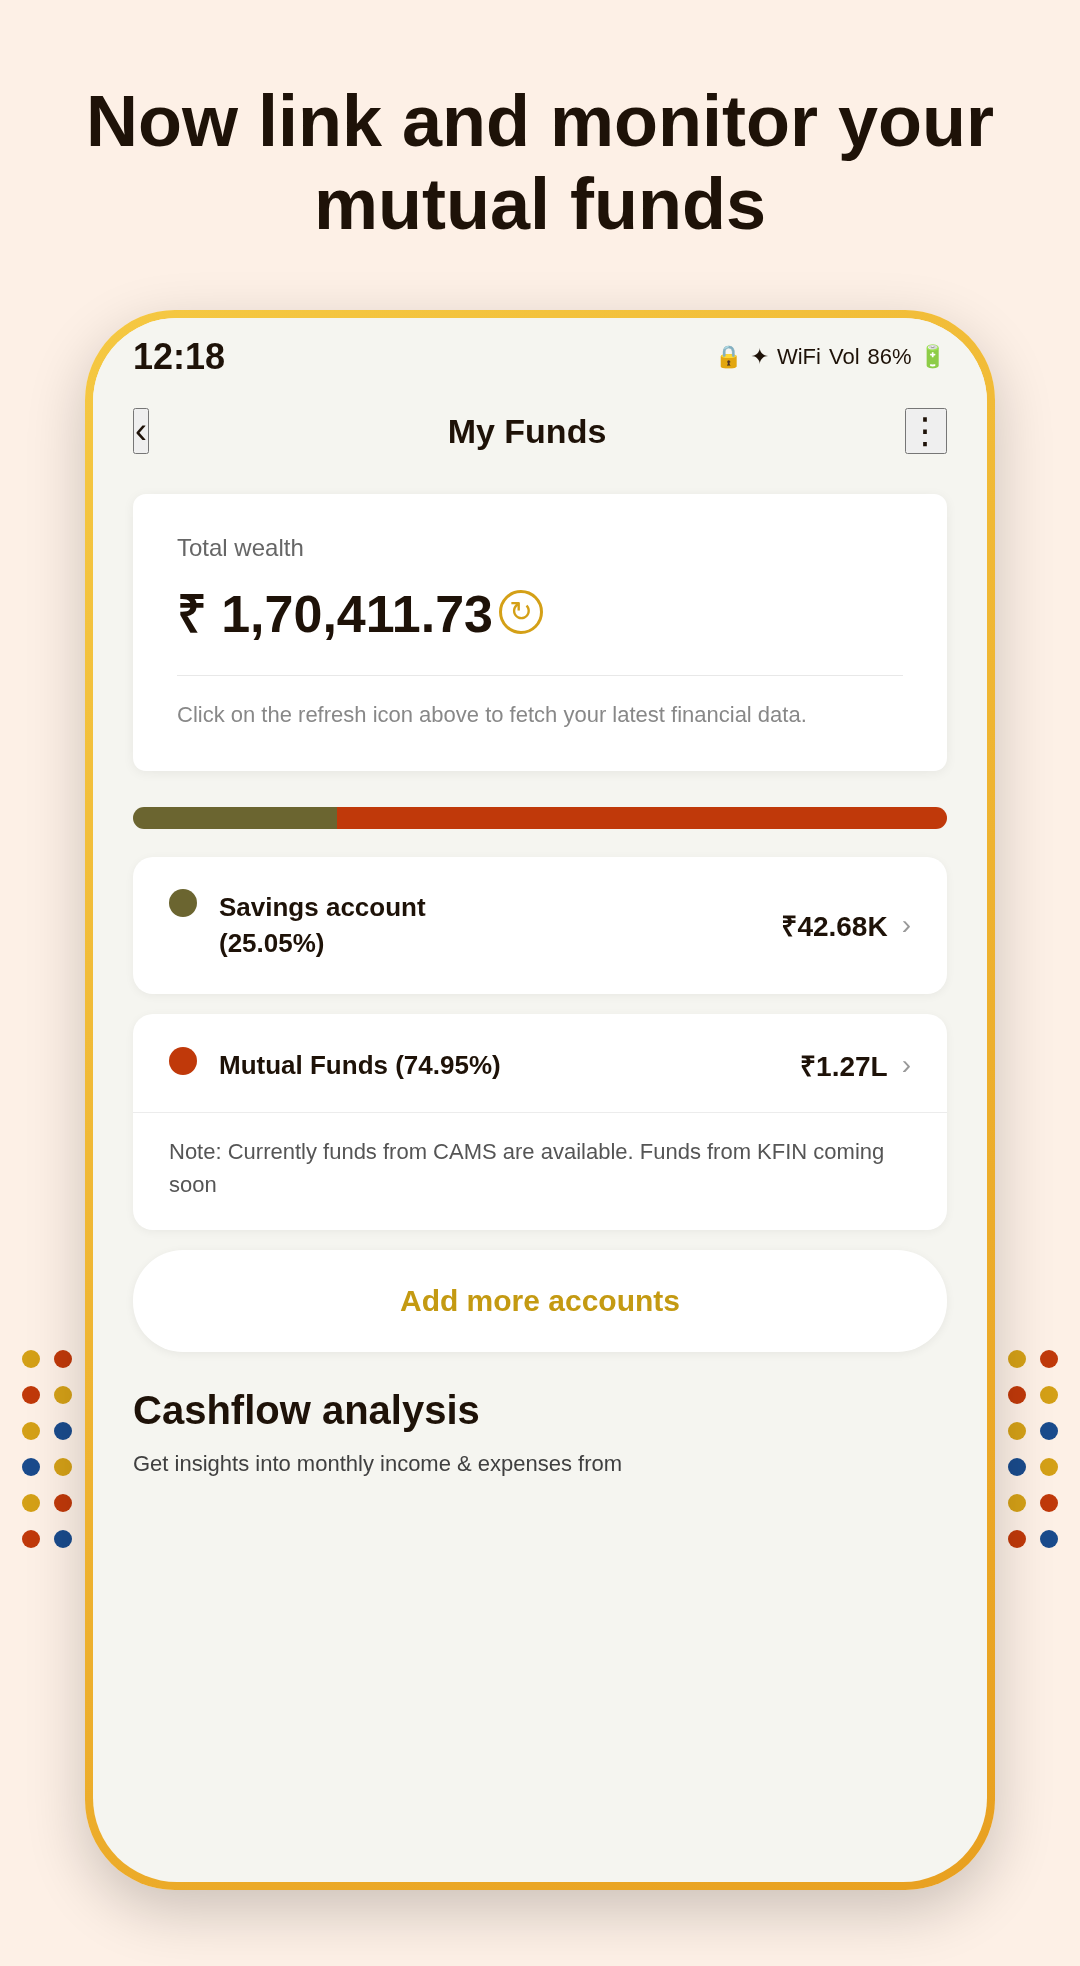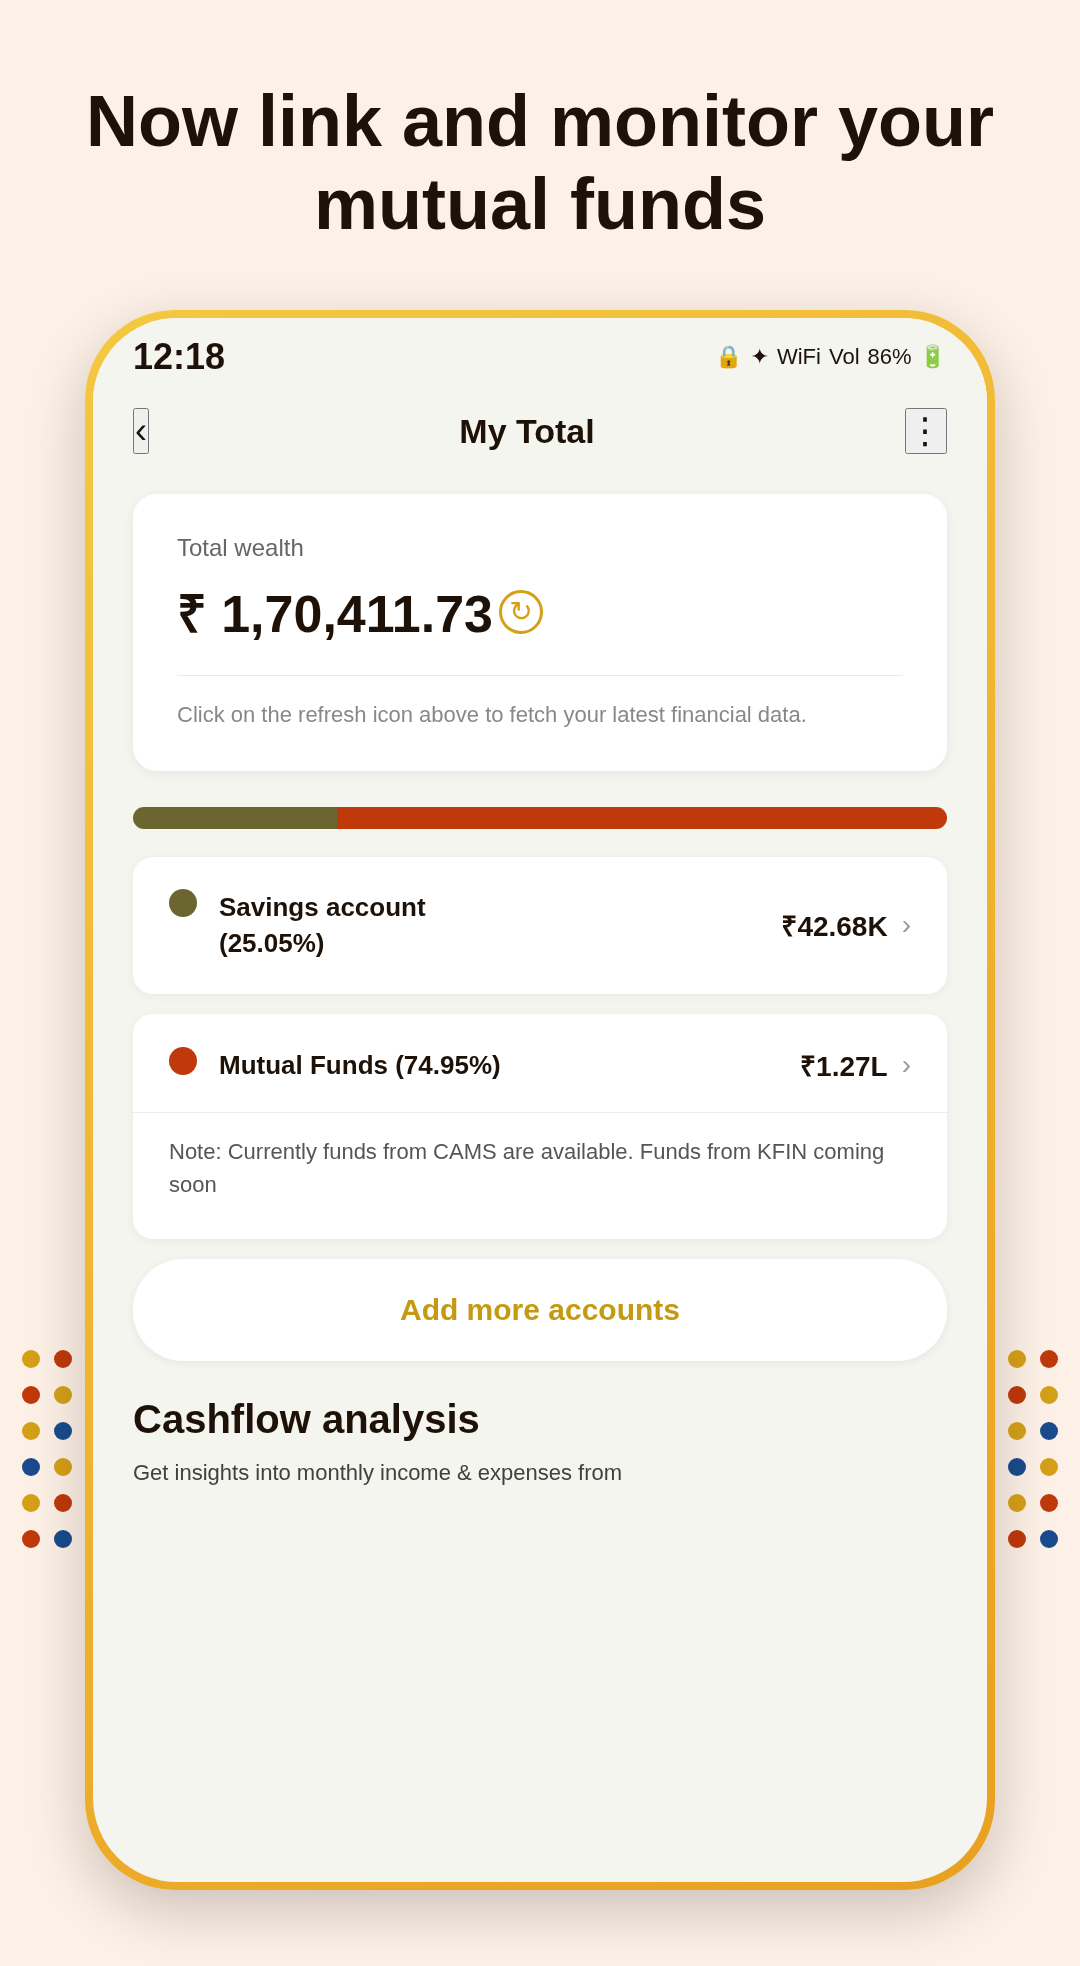--- a/index.html
+++ b/index.html
@@ -98,21 +98,21 @@
     
     .content {
       padding: 20px 40px;
       overflow-y: auto;
       height: calc(100% - 140px);
     }
 
     
     .wealth-card {
       background: #ffffff;
-      border-radius: 24px;
+      border-radius: 13px;
       padding: 40px 44px;
       margin-bottom: 36px;
       box-shadow: 0 2px 12px rgba(0,0,0,0.06);
     }
 
     .wealth-label {
       font-size: 24px;
       color: #666;
       margin-bottom: 14px;
     }
@@ -381,21 +381,21 @@
         <span>✦</span>
         <span>WiFi</span>
         <span>Vol</span>
         <span>86%</span>
         <span>🔋</span>
       </div>
     </div>
 
     <div class="nav-bar">
       <button class="nav-back">‹</button>
-      <span class="nav-title">My Total</span>
+      <span class="nav-title">My Funds</span>
       <button class="nav-more">⋮</button>
     </div>
 
     <div class="content">
 
       <div class="wealth-card">
         <div class="wealth-label">Total wealth</div>
         <div class="wealth-amount-row">
           <span class="wealth-amount">₹ 1,70,411.73</span>
           <div class="refresh-icon"></div>
@@ -414,21 +414,21 @@
         <div class="asset-left">
           <div class="asset-dot-savings"></div>
           <div class="asset-name">Savings account<br>(25.05%)</div>
         </div>
         <div class="asset-right">
           <span class="asset-value">₹42.68K</span>
           <span class="asset-chevron">›</span>
         </div>
       </div>
 
-      <div class="asset-card" style="flex-direction:column; align-items:stretch; padding-bottom:16px;">
+      <div class="asset-card" style="flex-direction:column; align-items:stretch; padding-bottom:7px;">
         <div style="display:flex;align-items:center;justify-content:space-between;padding-bottom:28px;">
           <div class="asset-left">
             <div class="asset-dot-mutual"></div>
             <div class="asset-name">Mutual Funds (74.95%)</div>
           </div>
           <div class="asset-right">
             <span class="asset-value">₹1.27L</span>
             <span class="asset-chevron">›</span>
           </div>
         </div>

